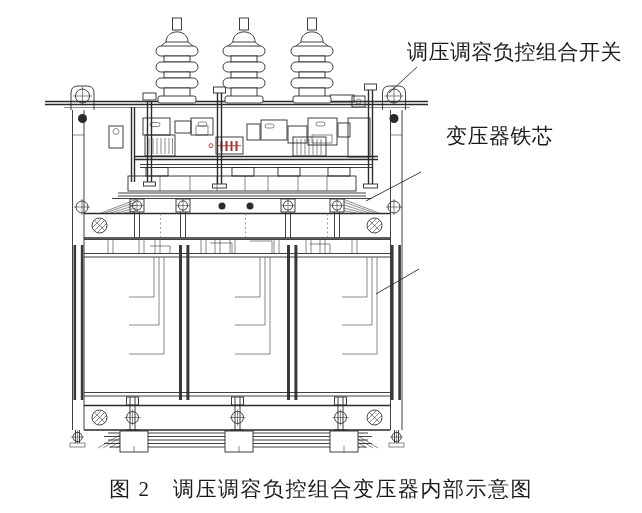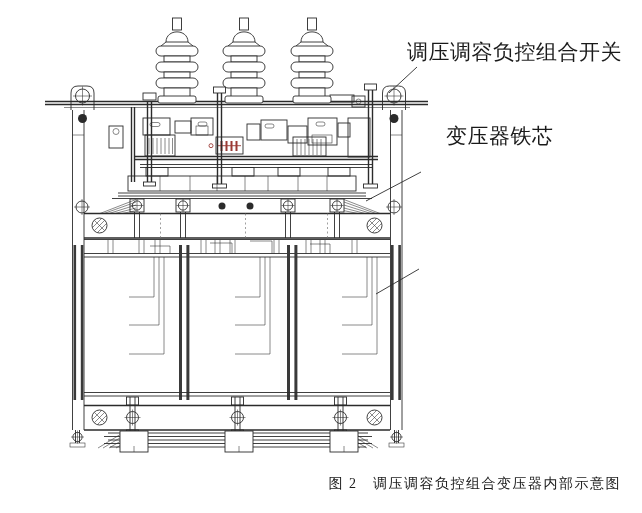--- a/index.html
+++ b/index.html
@@ -10,22 +10,22 @@
   .stage{position:absolute;inset:0;}
   svg{position:absolute;left:0;top:0;}
   .anno{
     position:absolute;color:#1a1a1a;font-size:21px;line-height:1.1;
     white-space:nowrap;letter-spacing:0.5px;
   }
   .anno-switch{left:407px;top:41px;}
   .anno-core{left:412px;top:125px;margin-left:34px;}
   .anno-coil{left:412px;top:239px;}
   .caption{
-    position:absolute;left:21px;top:475px;width:600px;text-align:right;
-    font-size:14px;color:#1a1a1a;letter-spacing:1.5px;
+    position:absolute;left:21px;top:475px;width:600px;text-align:center;
+    font-size:21px;color:#1a1a1a;letter-spacing:1.5px;
   }
   
   .s{stroke:#2b2b2b;fill:none;stroke-width:.9;}
   .w{fill:#ffffff;}
   .thk{stroke-width:1.4;}
   .thin{stroke-width:.55;}
   .sf{fill:#2b2b2b;stroke:none;}
   .rk{fill:#3a3a3a;stroke:none;}
   .red{stroke:#9b3a34;fill:none;}
   .dash{stroke:#777;stroke-width:.7;fill:none;stroke-dasharray:2 2.5;}

